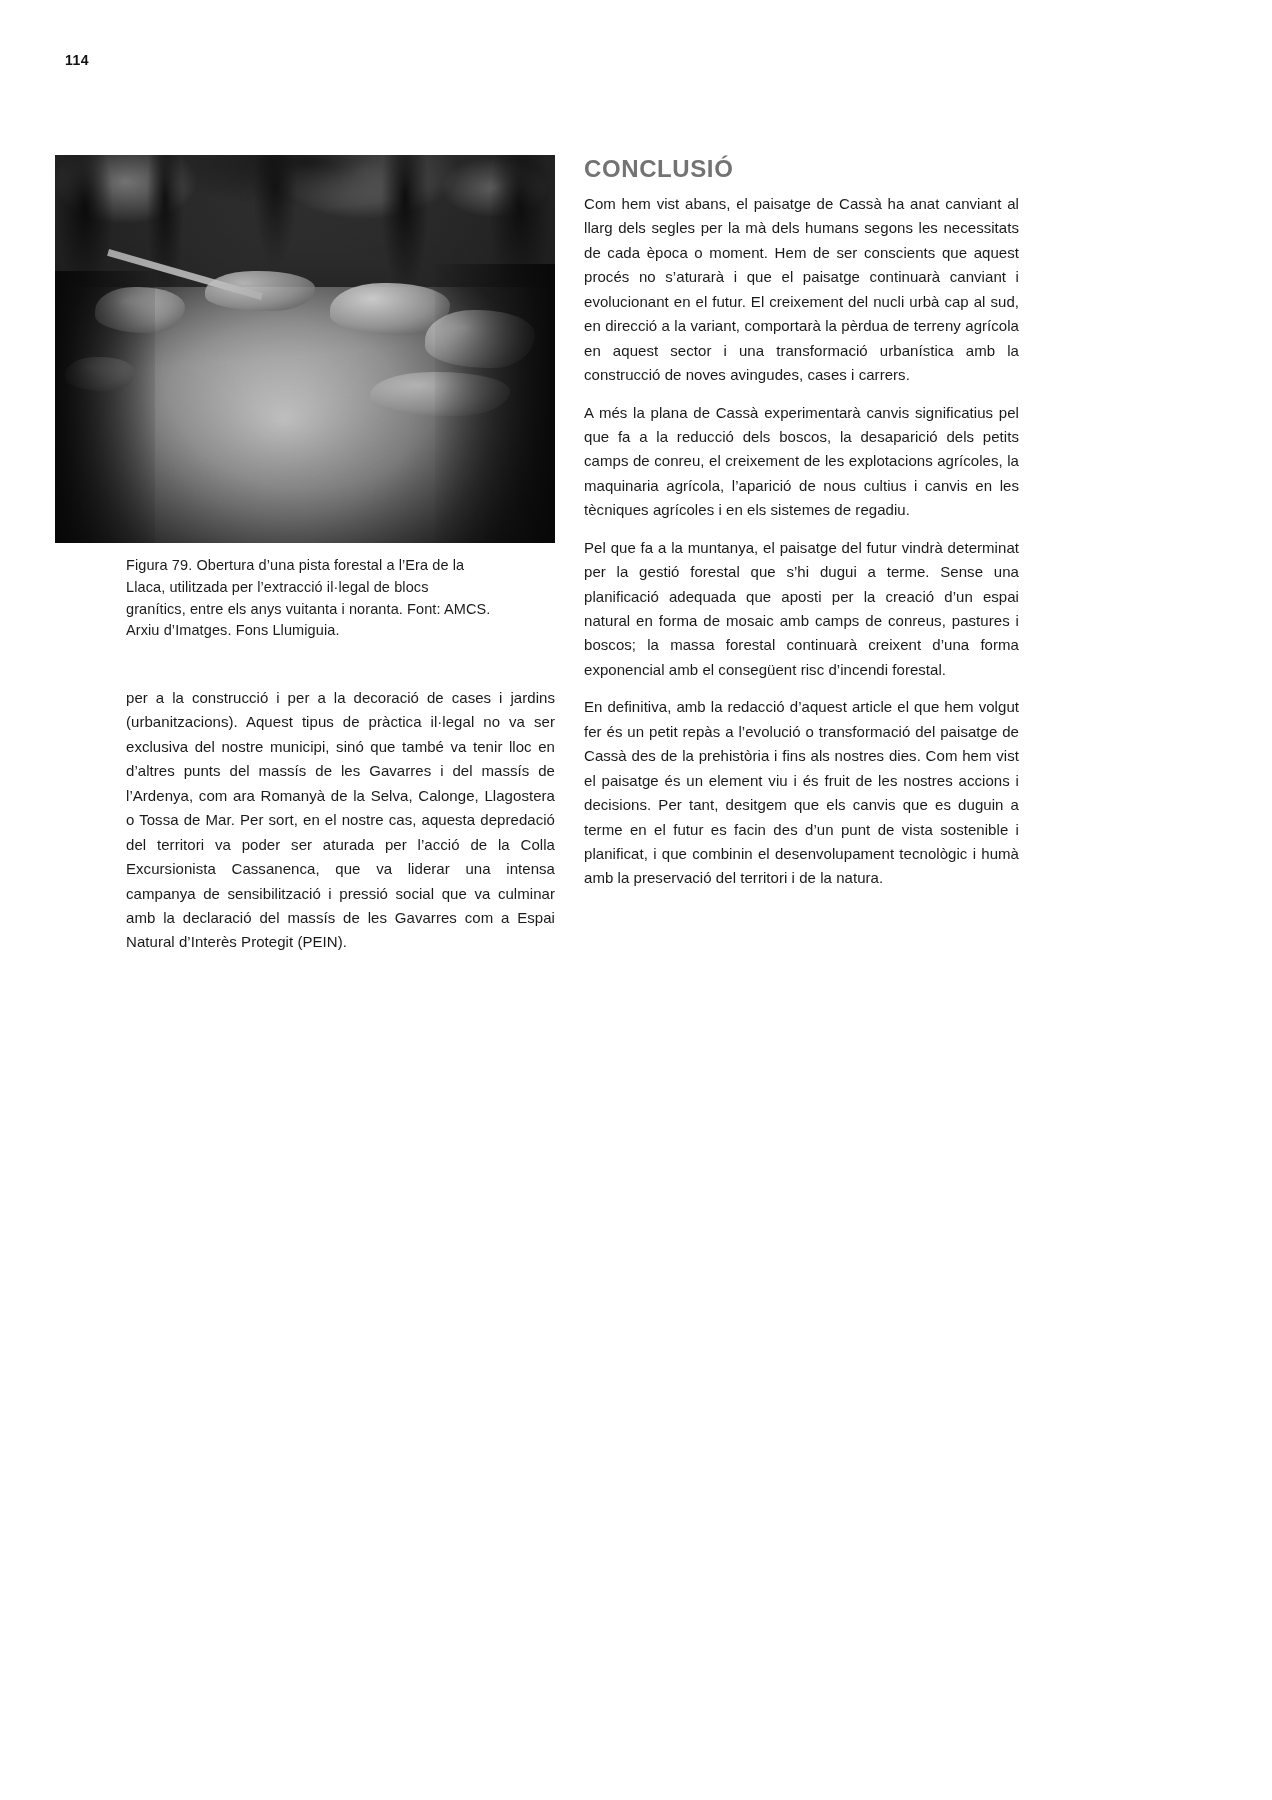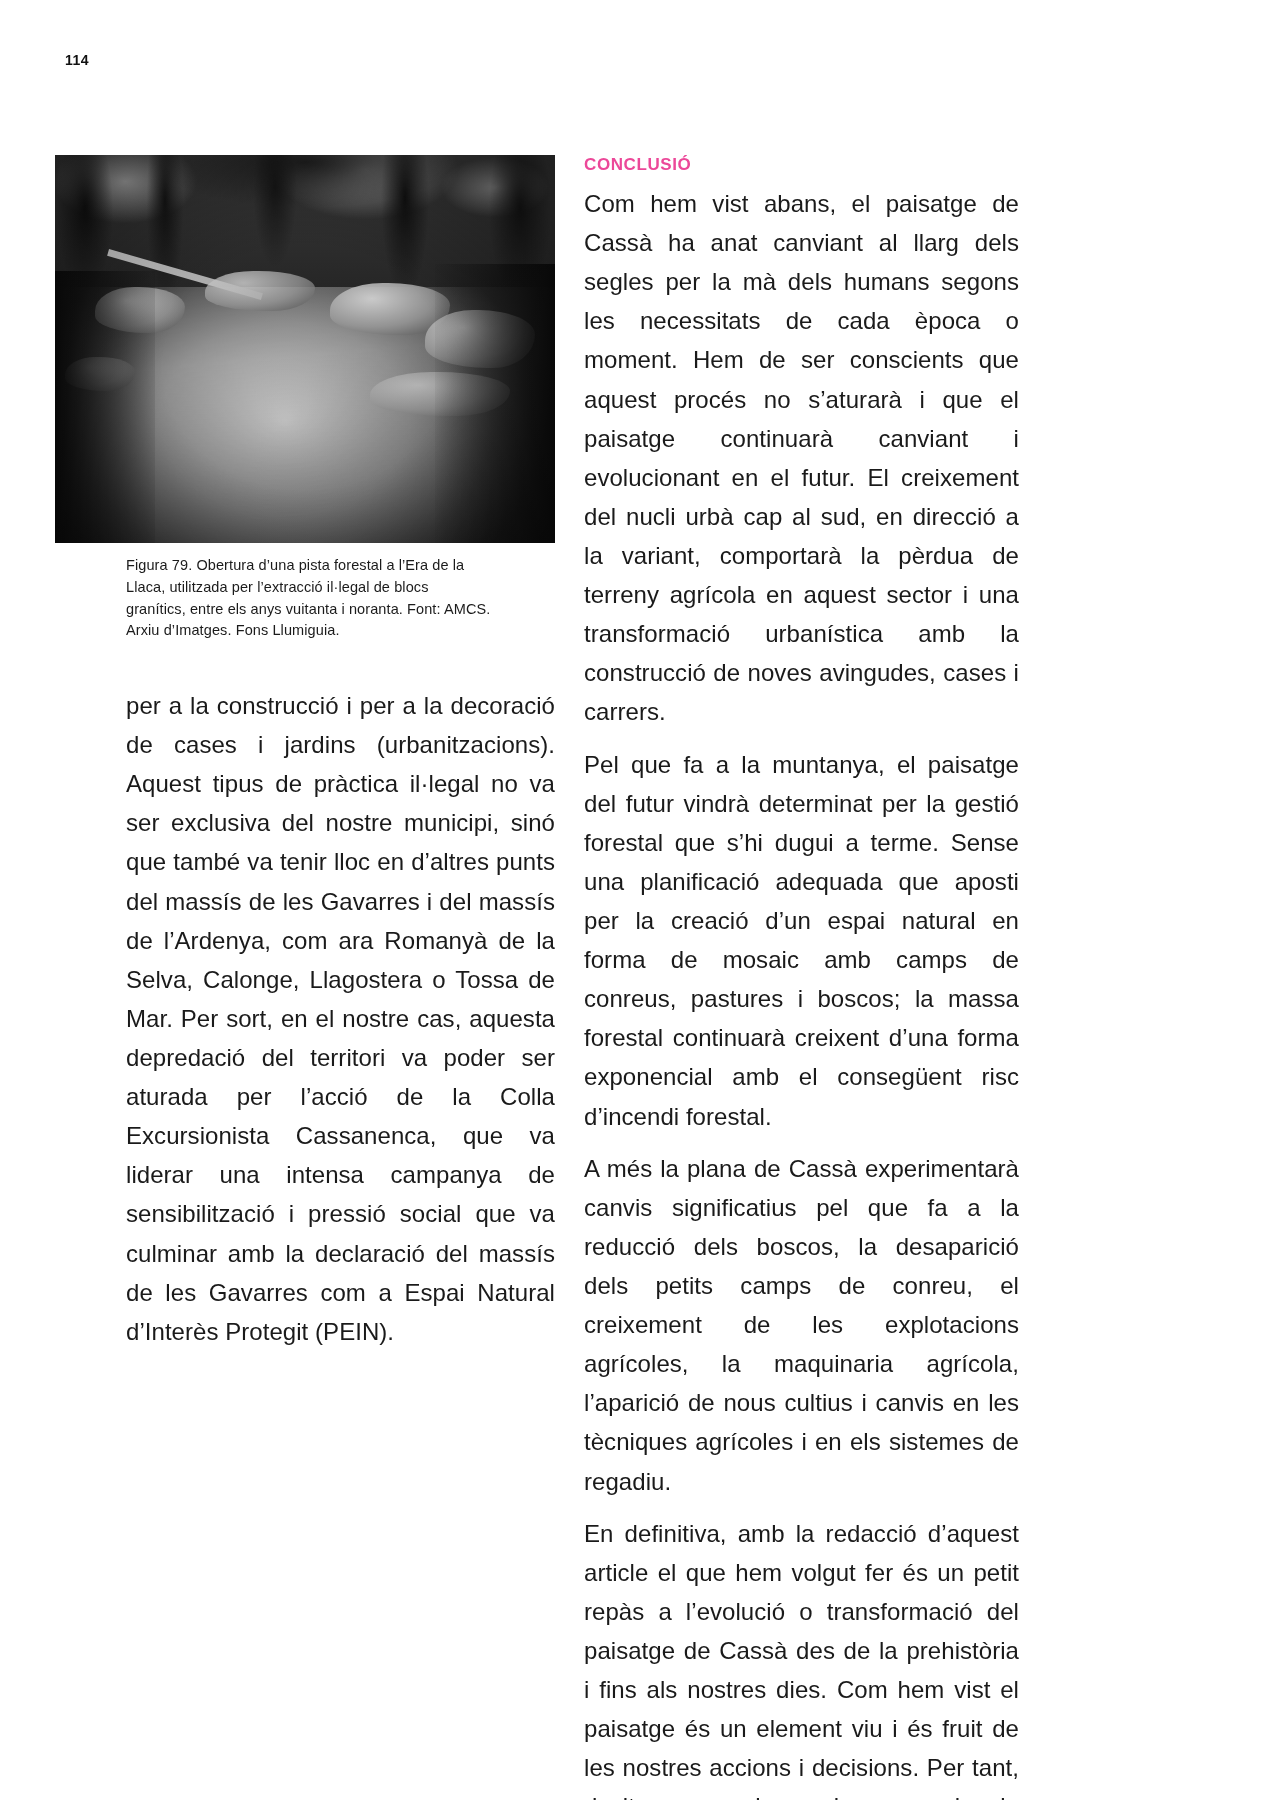--- a/index.html
+++ b/index.html
@@ -129,40 +129,40 @@
     padding-left: 71px;
     font-size: 14.5px;
     line-height: 1.5;
     color: #1b1b1b;
     letter-spacing: 0.1px;
   }
 
   
   .body-text p {
     margin: 0 0 13px 0;
-    font-size: 24px;
+    font-size: 15px;
     line-height: 1.63;
     text-align: justify;
     color: #1a1a1a;
     letter-spacing: 0.05px;
   }
   .body-text p:last-child { margin-bottom: 0; }
 
   .left-body {
     margin-top: 44px;
     padding-left: 71px;
     width: 429px;
   }
 
   .section-head {
-    font-size: 17px;
+    font-size: 24px;
     font-weight: bold;
     letter-spacing: 0.6px;
     margin: 0 0 9px 0;
-    color: #ec4899;
+    color: #737373;
   }
 </style>
 </head>
 <body>
 
 <div class="page">
 
   <div class="page-number">114</div>
 
   <div class="content">
@@ -191,20 +191,20 @@
       <div class="body-text left-body">
         <p>per a la construcció i per a la decoració de cases i jardins (urbanitzacions). Aquest tipus de pràctica il·legal no va ser exclusiva del nostre municipi, sinó que també va tenir lloc en d’altres punts del massís de les Gavarres i del massís de l’Ardenya, com ara Romanyà de la Selva, Calonge, Llagostera o Tossa de Mar. Per sort, en el nostre cas, aquesta depredació del territori va poder ser aturada per l’acció de la Colla Excursionista Cassanenca, que va liderar una intensa campanya de sensibilització i pressió social que va culminar amb la declaració del massís de les Gavarres com a Espai Natural d’Interès Protegit (PEIN).</p>
       </div>
 
     </div>
 
     <div class="col col-right">
       <h2 class="section-head">CONCLUSIÓ</h2>
       <div class="body-text">
         <p>Com hem vist abans, el paisatge de Cassà ha anat canviant al llarg dels segles per la mà dels humans segons les necessitats de cada època o moment. Hem de ser conscients que aquest procés no s’aturarà i que el paisatge continuarà canviant i evolucionant en el futur. El creixement del nucli urbà cap al sud, en direcció a la variant, comportarà la pèrdua de terreny agrícola en aquest sector i una transformació urbanística amb la construcció de noves avingudes, cases i carrers.</p>
+        <p>A més la plana de Cassà experimentarà canvis significatius pel que fa a la reducció dels boscos, la desaparició dels petits camps de conreu, el creixement de les explotacions agrícoles, la maquinaria agrícola, l’aparició de nous cultius i canvis en les tècniques agrícoles i en els sistemes de regadiu.</p>
         <p>Pel que fa a la muntanya, el paisatge del futur vindrà determinat per la gestió forestal que s’hi dugui a terme. Sense una planificació adequada que aposti per la creació d’un espai natural en forma de mosaic amb camps de conreus, pastures i boscos; la massa forestal continuarà creixent d’una forma exponencial amb el consegüent risc d’incendi forestal.</p>
-        <p>A més la plana de Cassà experimentarà canvis significatius pel que fa a la reducció dels boscos, la desaparició dels petits camps de conreu, el creixement de les explotacions agrícoles, la maquinaria agrícola, l’aparició de nous cultius i canvis en les tècniques agrícoles i en els sistemes de regadiu.</p>
         <p>En definitiva, amb la redacció d’aquest article el que hem volgut fer és un petit repàs a l’evolució o transformació del paisatge de Cassà des de la prehistòria i fins als nostres dies. Com hem vist el paisatge és un element viu i és fruit de les nostres accions i decisions. Per tant, desitgem que els canvis que es duguin a terme en el futur es facin des d’un punt de vista sostenible i planificat, i que combinin el desenvolupament tecnològic i humà amb la preservació del territori i de la natura.</p>
       </div>
     </div>
 
   </div>
 </div>
 
 </body></html>

